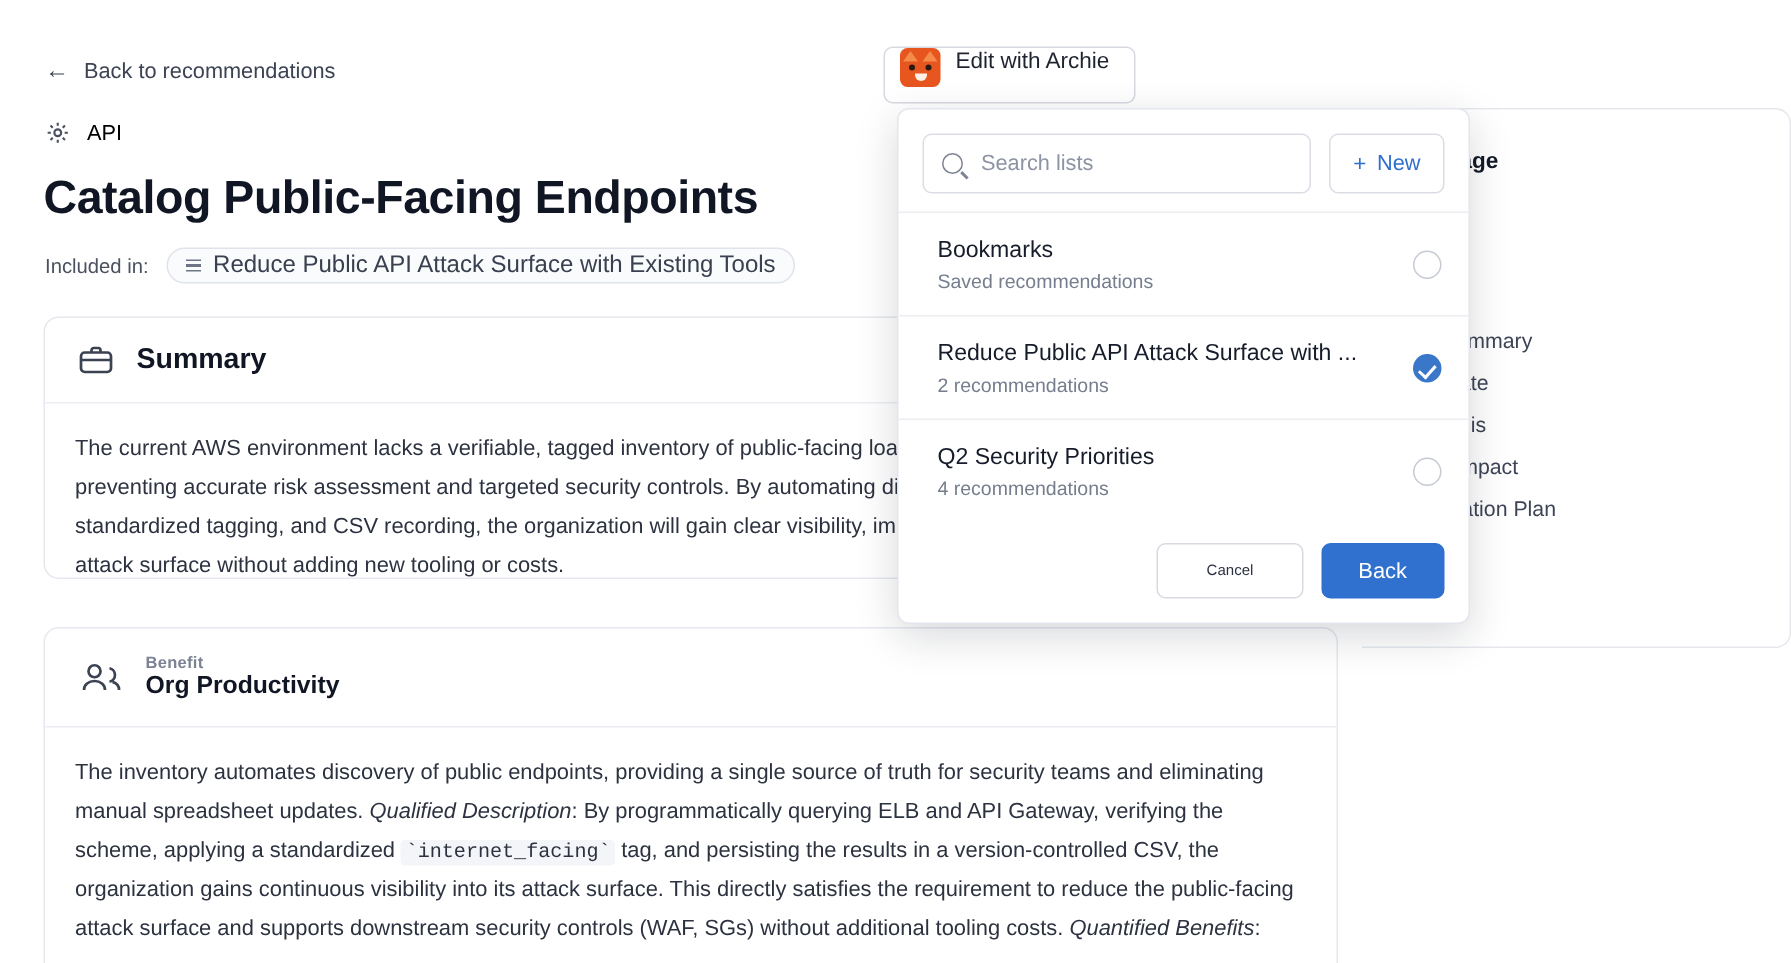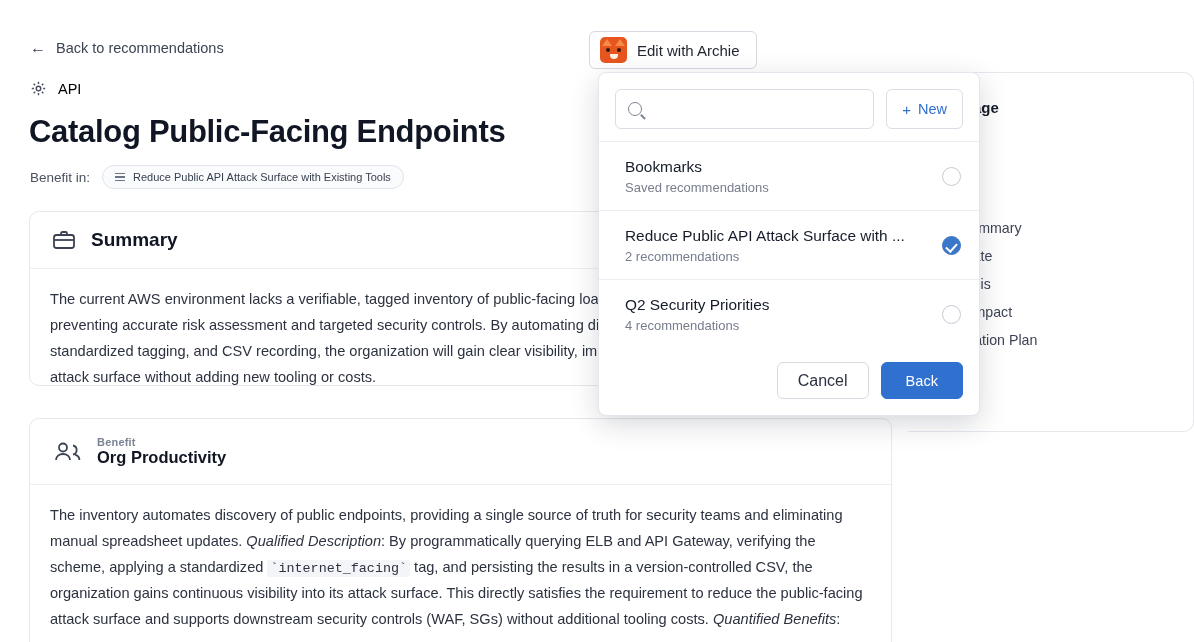--- a/index.html
+++ b/index.html
@@ -47,21 +47,21 @@
     position: relative; flex: 0 0 auto;
   }
   .btn-add .plus-circle::before,
   .btn-add .plus-circle::after {
     content: ""; position: absolute; background: #4a4f5e;
   }
   .btn-add .plus-circle::before { left: 3.4px; right: 3.4px; top: 6.6px; height: 1.6px; }
   .btn-add .plus-circle::after  { top: 3.4px; bottom: 3.4px; left: 6.6px; width: 1.6px; }
 
   .btn-archie {
-    display: flex; align-items: center; gap: 10px;
+    display: flex; align-items: flex-start; gap: 10px;
     height: 38px; padding: 0 16px 0 10px;
     border: 1px solid #d6d9e0;
     border-radius: 6px;
     background: #ffffff;
     font-size: 15px; color: #1f2430;
     cursor: pointer;
   }
   .fox {
     width: 27px; height: 26px; border-radius: 5px;
     background: #e8561f;
@@ -110,21 +110,21 @@
   .included {
     position: absolute; left: 30px; top: 165px;
     display: flex; align-items: center; gap: 12px;
     font-size: 13.5px; color: #4b5160;
   }
   .chip {
     display: inline-flex; align-items: center; gap: 8px;
     height: 24px; padding: 0 12px;
     border: 1px solid #e0e3ea; border-radius: 12px;
     background: #fafbfc;
-    font-size: 11px; color: #39404f;
+    font-size: 16px; color: #39404f;
     cursor: pointer;
   }
   .chip .lines {
     width: 10px; height: 8px; position: relative; flex: 0 0 auto;
   }
   .chip .lines span {
     position: absolute; left: 0; right: 0; height: 1.4px; background: #6d7483;
   }
   .chip .lines span:nth-child(1) { top: 0; }
   .chip .lines span:nth-child(2) { top: 3.3px; }
@@ -240,23 +240,23 @@
     content: ""; position: absolute;
     left: 5px; top: 4px; width: 5px; height: 9px;
     border: solid #ffffff; border-width: 0 2px 2px 0;
     transform: rotate(42deg);
   }
   .pop-actions {
     display: flex; justify-content: flex-end; align-items: center; gap: 12px;
     padding: 14px 16px 16px 16px;
   }
   .btn-cancel {
-    height: 37px; padding: 0 20px;
+    height: 37px; padding: 0 32px;
     border: 1px solid #d7dae1; border-radius: 6px;
-    background: #ffffff; font-size: 16px; color: #2b3141; cursor: pointer;
+    background: #ffffff; font-size: 10px; color: #2b3141; cursor: pointer;
   }
   .btn-done {
     height: 37px; padding: 0 24px;
     border: 1px solid #2f6fd0; border-radius: 6px;
     background: #3071cf; font-size: 14.6px; color: #ffffff; cursor: pointer;
   }
 </style>
 </head>
 <body>
 
@@ -283,21 +283,21 @@
         <circle cx="12" cy="12" r="3.2"></circle>
         <path d="M12 2.5v3M12 18.5v3M2.5 12h3M18.5 12h3M5.2 5.2l2.1 2.1M16.7 16.7l2.1 2.1M18.8 5.2l-2.1 2.1M7.3 16.7l-2.1 2.1"></path>
       </svg>
     </span>
     <span>API</span>
   </div>
 
   <div class="title">Catalog Public-Facing Endpoints</div>
 
   <div class="included">
-    <span>Benefit in:</span>
+    <span>Included in:</span>
     <span class="chip">
       <span class="lines">
           <span></span>
           <span></span>
           <span></span>
         </span>
       <span>Reduce Public API Attack Surface with Existing Tools</span>
     </span>
   </div>
 
@@ -342,20 +342,21 @@
         <span class="card-title small">Org Productivity</span>
       </span>
     </div>
     <div class="card-body">The inventory automates discovery of public endpoints, providing a single source of truth for security teams and eliminating manual spreadsheet updates. <em>Qualified Description</em>: By programmatically querying ELB and API Gateway, verifying the scheme, applying a standardized <span class="code">`internet_facing`</span> tag, and persisting the results in a version-controlled CSV, the organization gains continuous visibility into its attack surface. This directly satisfies the requirement to reduce the public-facing attack surface and supports downstream security controls (WAF, SGs) without additional tooling costs. <em>Quantified Benefits</em>:</div>
   </div>
 
   <div class="popover">
     <div class="pop-top">
       <div class="search-box">
         <span class="mag"></span>
+        <input type="text" placeholder="Search lists" style="">
       </div>
       <button class="btn-new">
         <span class="pl">+</span>
         <span>New</span>
       </button>
     </div>
 
     <div class="list-row">
       <div>
         <div class="list-name">Bookmarks</div>

